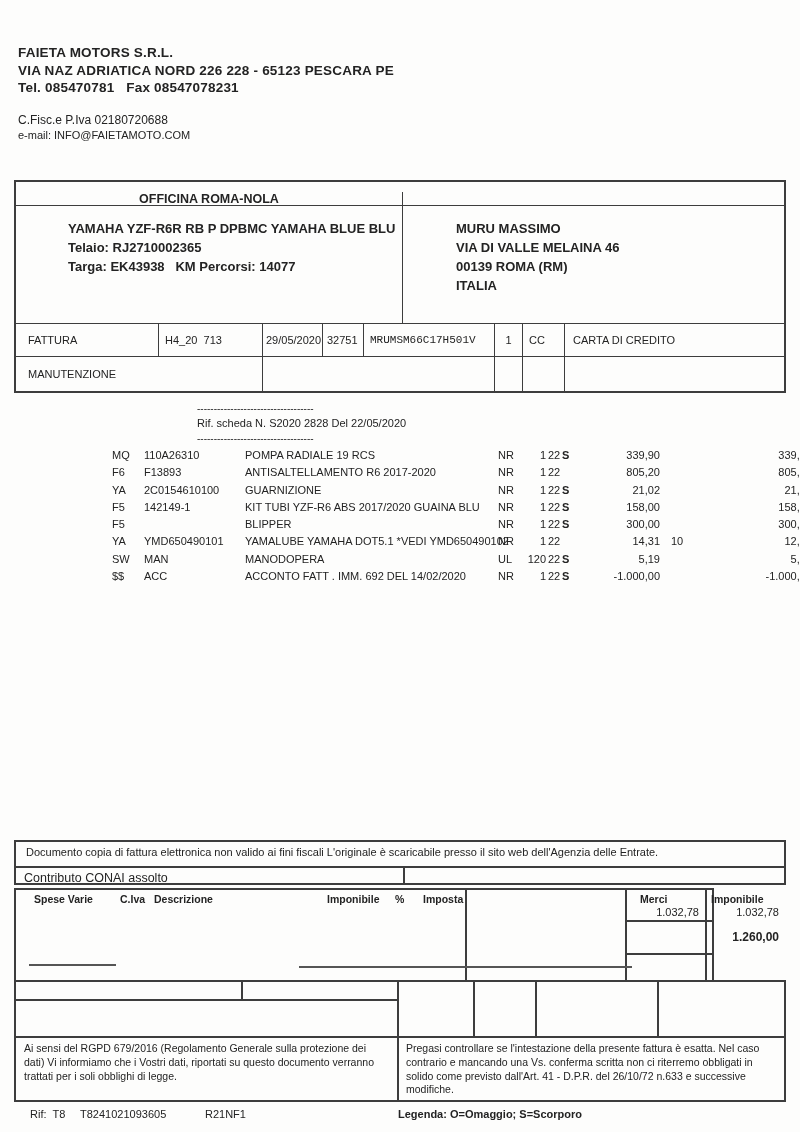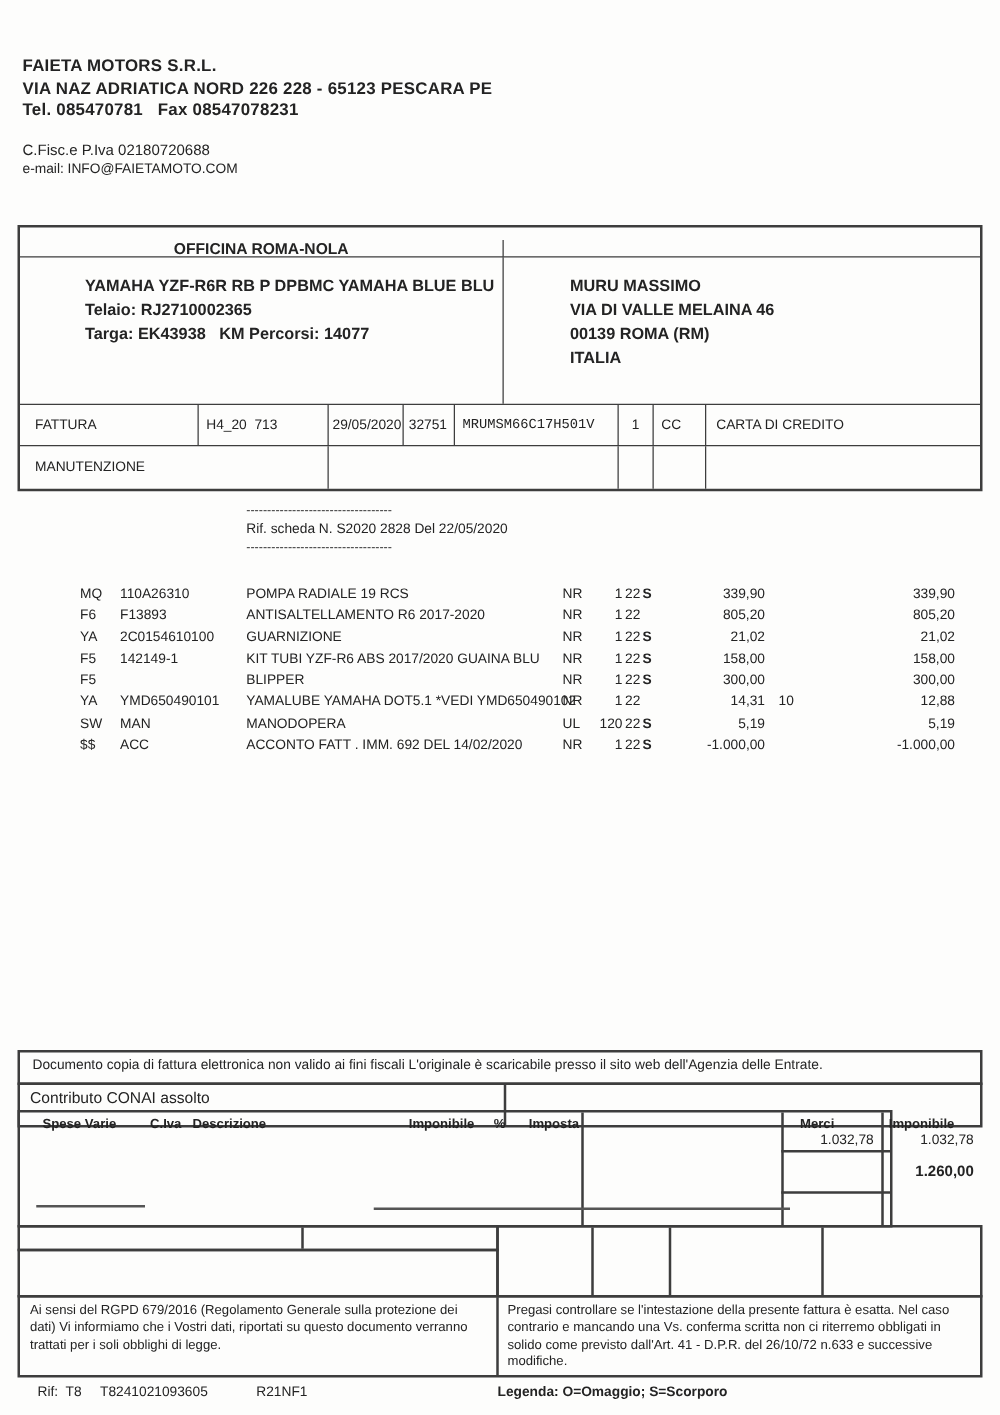--- a/index.html
+++ b/index.html
@@ -25,38 +25,38 @@
   .o-c-left .wrapw{width:332px;}
   .o-c-right{flex:1;padding:13px 0 0 53px;font-weight:bold;font-size:13px;line-height:19px;}
   .o-row3{height:32px;display:flex;flex:0 0 auto;border-top:1.5px solid #3d3d3d;font-size:11px;}
   .o-row3 .cell{border-right:1.5px solid #3d3d3d;box-sizing:border-box;display:flex;align-items:center;padding-left:6px;}
   .o-row4{height:34px;display:flex;flex:0 0 auto;border-top:1.5px solid #3d3d3d;font-size:11px;}
   .o-row4 .cell{border-right:1.5px solid #3d3d3d;box-sizing:border-box;display:flex;align-items:center;padding-left:6px;}
   
   .refblock{position:absolute;left:197px;top:402px;font-size:11px;}
   .dash{font-size:10px;line-height:13px;letter-spacing:0;color:#2d2d2d;}
   .reftext{line-height:17px;}
-  .items{position:absolute;left:0;top:469px;width:736px;}
+  .items{position:absolute;left:0;top:449px;width:736px;padding-left:48px;}
   .irow{position:relative;height:17.3px;font-size:11px;}
   .irow span{position:absolute;top:0;}
   .cg{left:64px;}
   .cc2{left:96px;}
   .cd{left:197px;}
   .cum{left:450px;}
   .cqty{left:455px;width:43px;text-align:right;}
   .civa{left:500px;}
   .cflag{left:514px;font-weight:bold;}
   .cprice{left:520px;width:92px;text-align:right;}
   .cdisc{left:616px;width:26px;text-align:center;}
   .ctot{left:674px;width:90px;text-align:right;}
   
   .bx{position:absolute;border:2px solid #3d3d3d;box-sizing:border-box;background:transparent;}
   .docbox{left:14px;top:840px;width:772px;height:28px;}
   .docbox .t{position:absolute;left:10px;top:4px;font-size:11px;}
-  .conaibox{left:14px;top:866px;width:772px;height:36px;}
+  .conaibox{left:14px;top:866px;width:772px;height:19px;}
   .conaibox .t{position:absolute;left:8px;top:3px;font-size:12.5px;}
   .conaidiv{position:absolute;left:387px;top:0;bottom:0;width:1.5px;background:#3d3d3d;}
   .sumbox{left:14px;top:888px;width:700px;height:94px;}
   .vline{position:absolute;top:0;bottom:0;width:1.5px;background:#3d3d3d;}
   .hline{position:absolute;height:1.5px;background:#3d3d3d;}
   .lbl{position:absolute;top:3px;font-weight:bold;font-size:10.5px;}
   .val{position:absolute;top:16px;font-size:11px;text-align:right;}
   .ubar{position:absolute;height:2px;background:#555;}
   .gridA{left:14px;top:980px;width:385px;height:21px;}
   .gridB{left:14px;top:999px;width:385px;height:39px;}

